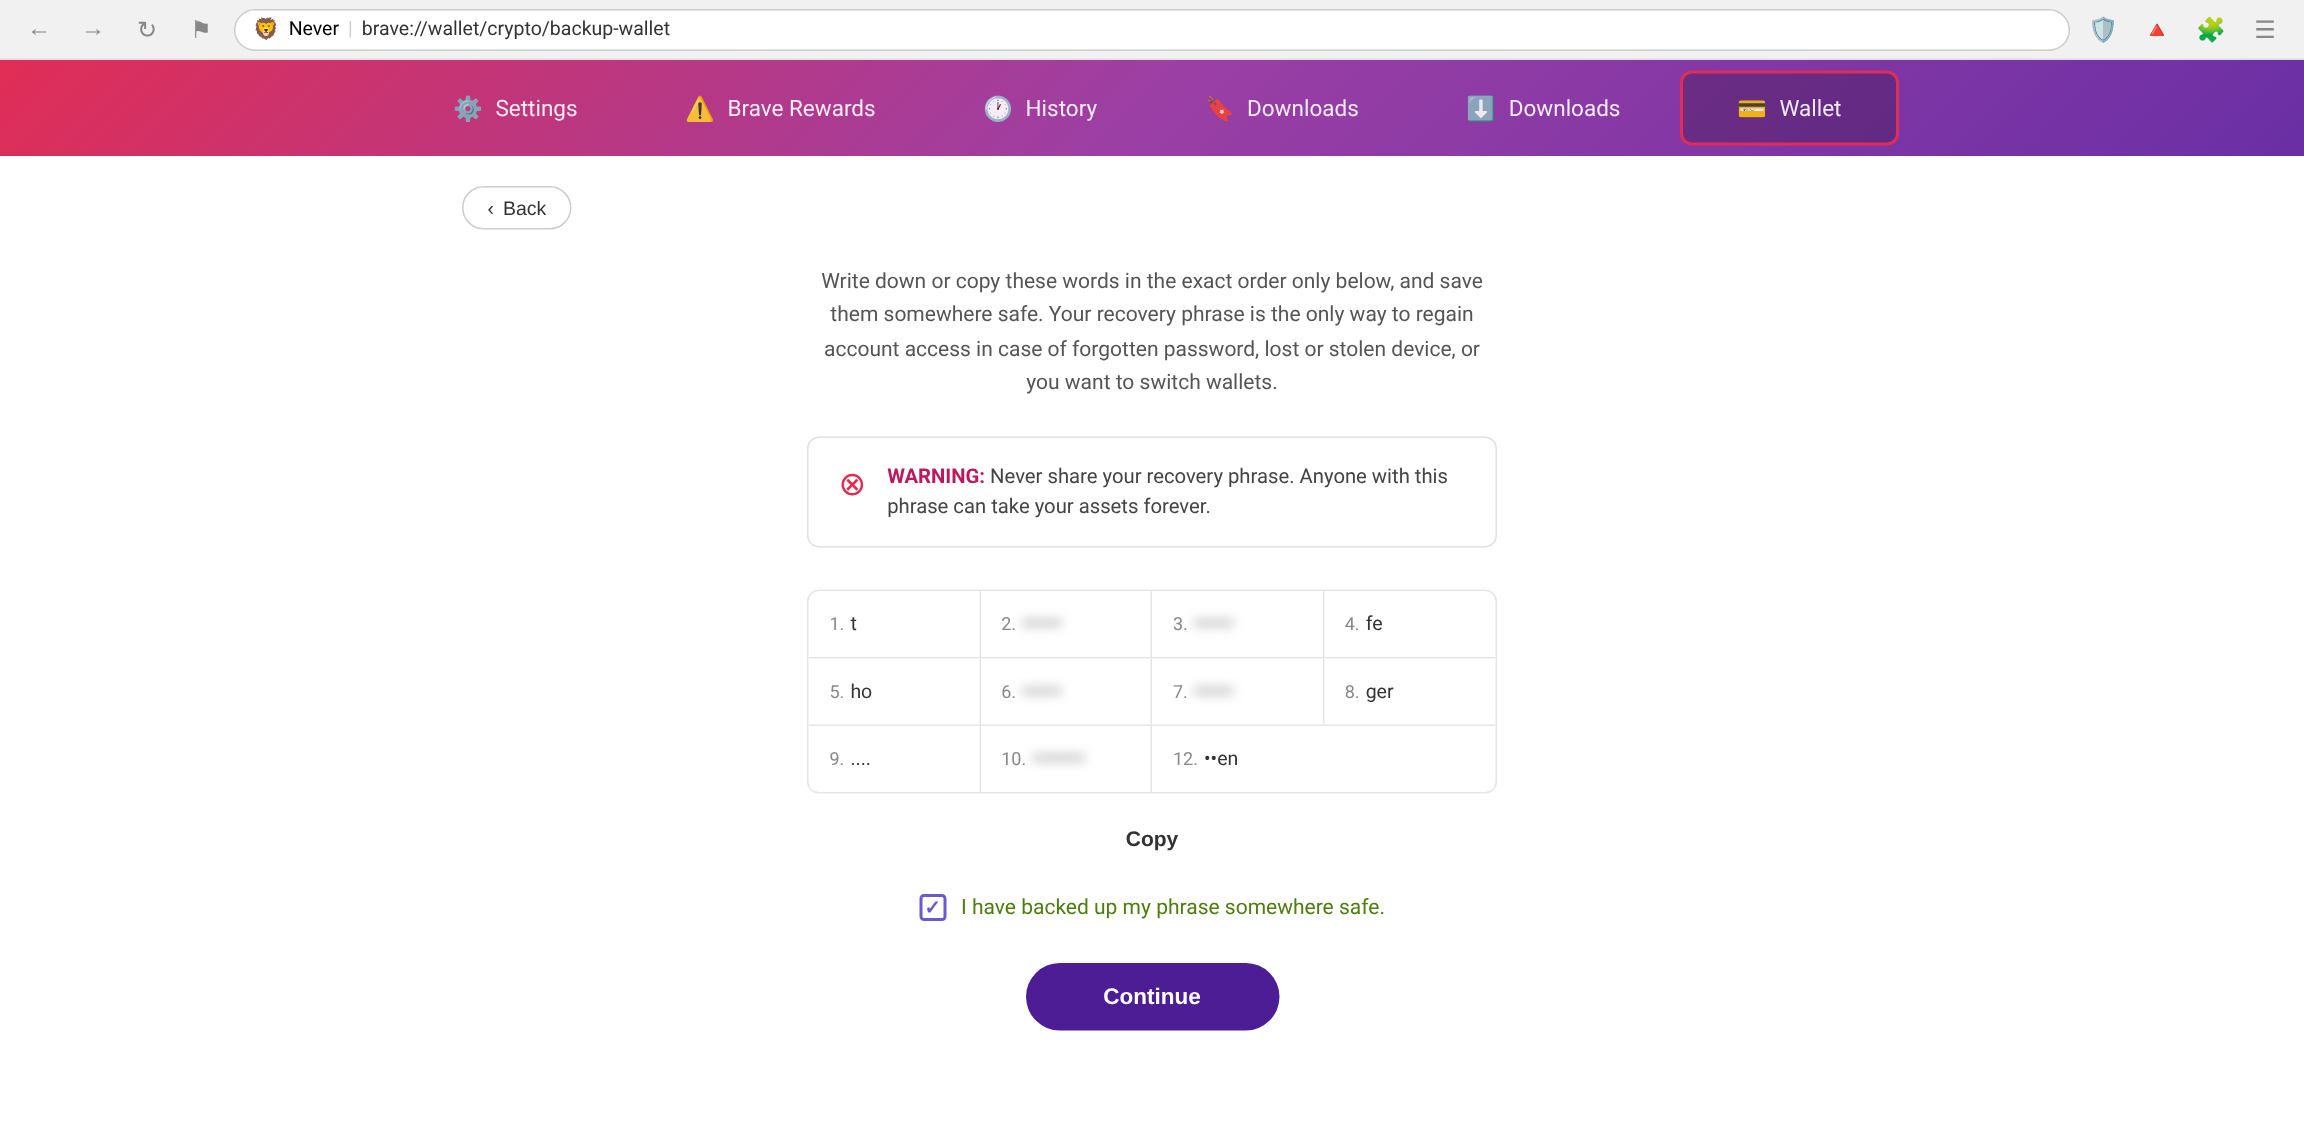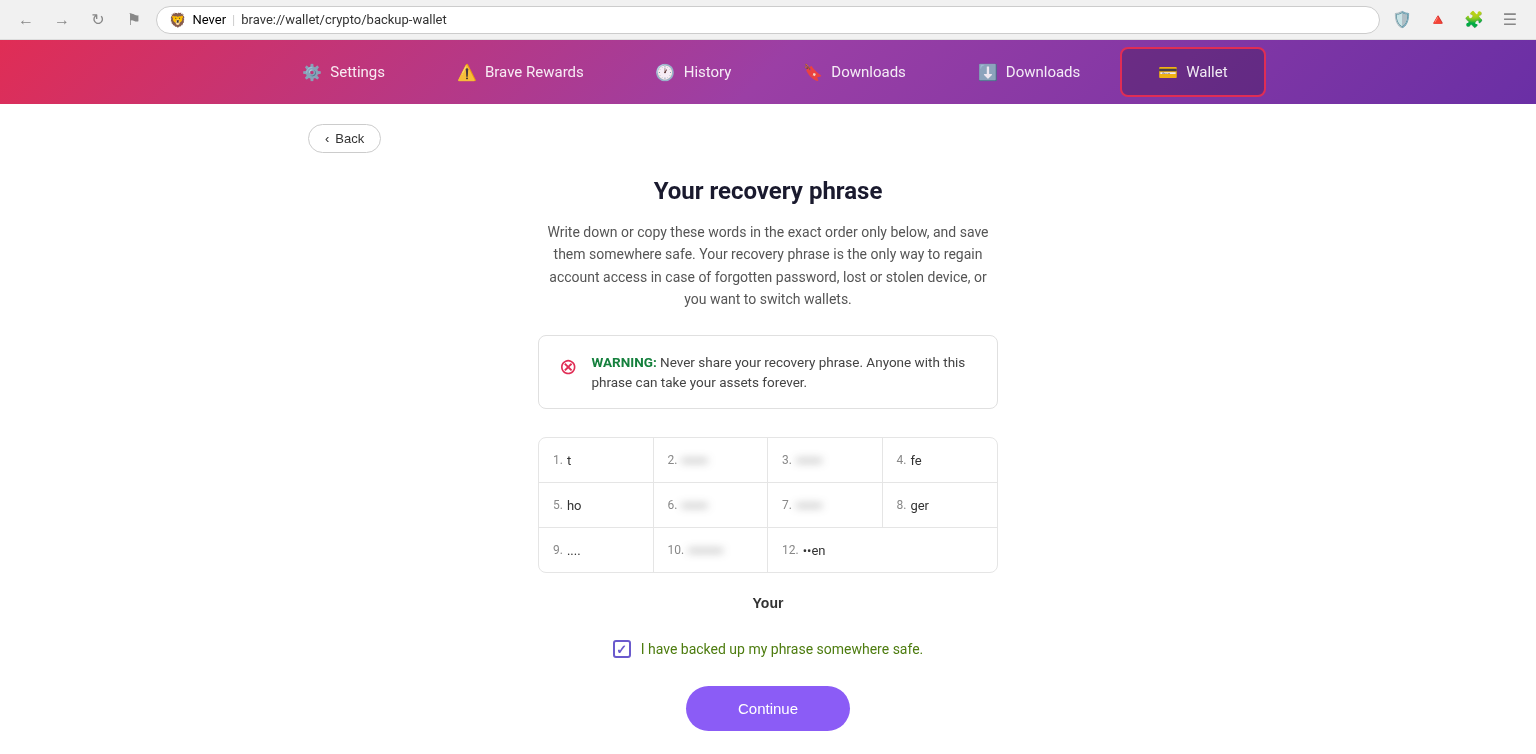--- a/index.html
+++ b/index.html
@@ -145,21 +145,21 @@
       font-size: 22px;
       flex-shrink: 0;
       margin-top: 2px;
     }
     .warning-text {
       font-size: 13.5px;
       color: #444;
       line-height: 1.5;
     }
     .warning-text strong {
-      color: #15803d;
+      color: #be185d;
     }
 
     
     .phrase-grid {
       max-width: 460px;
       margin: 0 auto 20px;
       border: 1px solid #e5e5e5;
       border-radius: 8px;
       overflow: hidden;
     }
@@ -226,27 +226,27 @@
     .checkbox-label {
       font-size: 14px;
       color: #4d7c0f;
     }
 
     
     .continue-btn-container {
       text-align: center;
     }
     .continue-btn {
-      background: #8b5cf6;
+      background: #4c1d95;
       color: #fff;
       border: none;
       border-radius: 24px;
       padding: 14px 52px;
       font-size: 15px;
-      font-weight: 400;
+      font-weight: 700;
       cursor: pointer;
     }
   </style>
 </head>
 <body>
 
 <div class="browser-chrome">
   <button class="nav-btn">←</button>
   <button class="nav-btn">→</button>
   <button class="nav-btn">↻</button>
@@ -291,21 +291,20 @@
     <span>Wallet</span>
   </a>
 </nav>
 
 <div class="main-content">
   <button class="back-btn">
     <span>‹</span>
     <span>Back</span>
   </button>
 
-  <h1 class="page-title">Your recovery phrase</h1>
   <p class="page-subtitle">Write down or copy these words in the exact order only below, and save them somewhere safe. Your recovery phrase is the only way to regain account access in case of forgotten password, lost or stolen device, or you want to switch wallets.</p>
 
   <div class="warning-box">
     <div class="warning-icon">⊗</div>
     <div class="warning-text">
       <strong>WARNING:</strong><span> Never share your recovery phrase. Anyone with this phrase can take your assets forever.</span>
     </div>
   </div>
 
   <div class="phrase-grid">
@@ -355,21 +354,21 @@
         <span class="phrase-word-blur">••••••••</span>
       </div>
       <div class="phrase-cell">
         <span class="phrase-num">12.</span>
         <span>••en</span>
       </div>
     </div>
   </div>
 
   <div class="copy-btn-container">
-    <button class="copy-btn">Your</button>
+    <button class="copy-btn">Copy</button>
   </div>
 
   <div class="checkbox-row">
     <div class="checkbox-custom checked">
       <span class="checkbox-check">✓</span>
     </div>
     <label class="checkbox-label">I have backed up my phrase somewhere safe.</label>
   </div>
 
   <div class="continue-btn-container">

